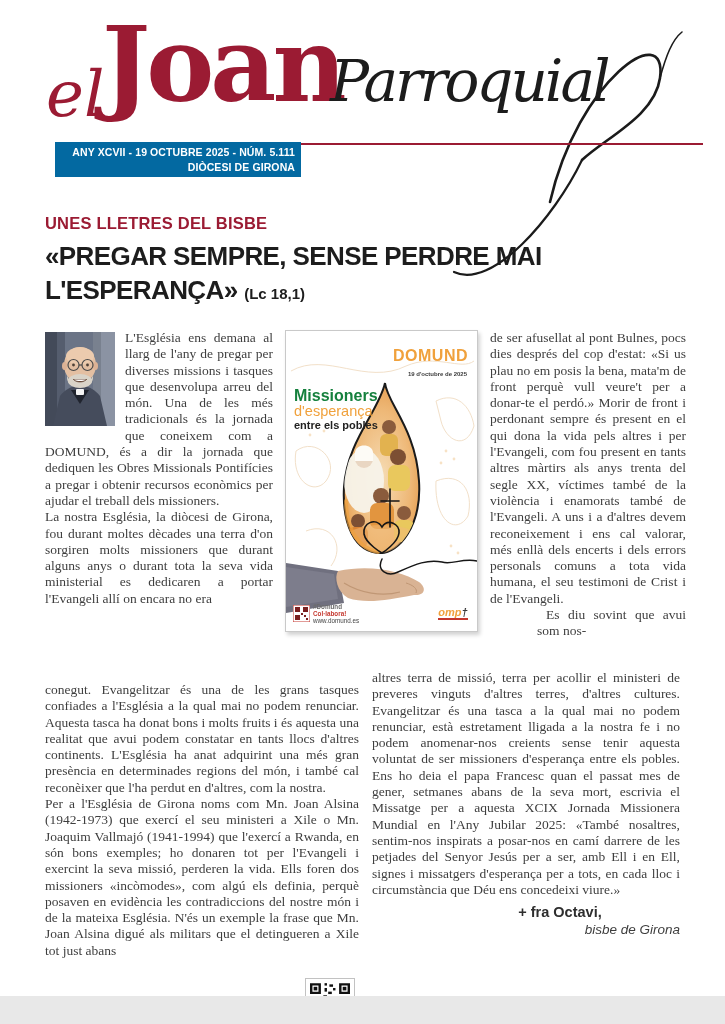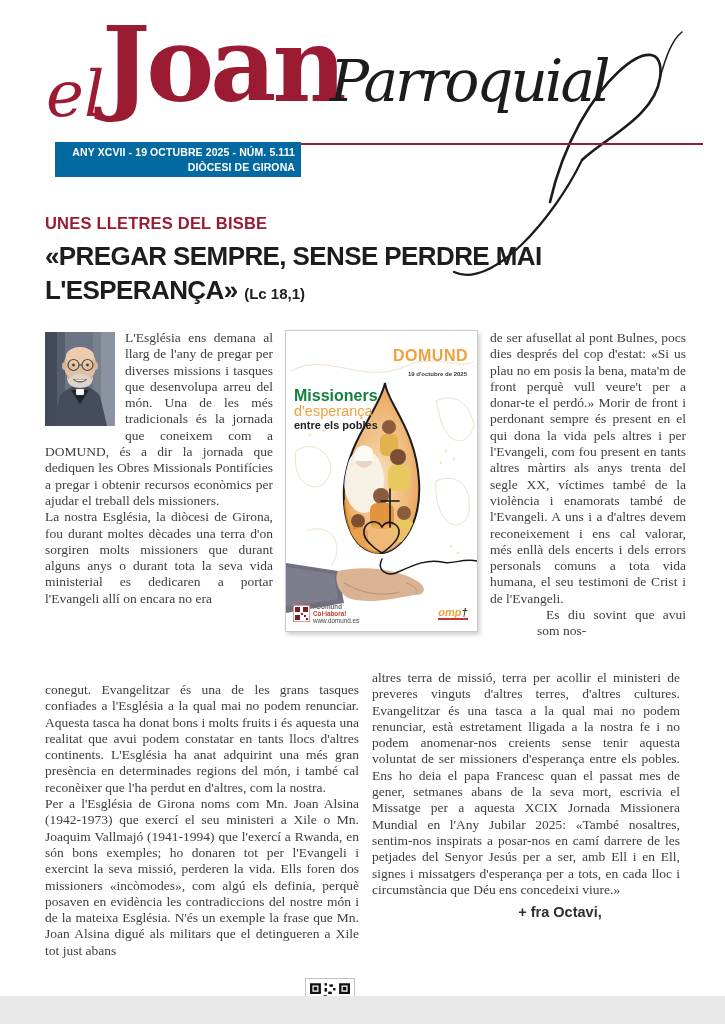--- a/index.html
+++ b/index.html
@@ -231,20 +231,21 @@
     <p>conegut. Evangelitzar és una de les grans tasques confiades a l'Església a la qual mai no podem renunciar. Aquesta tasca ha donat bons i molts fruits i és aquesta una realitat que avui podem constatar en tants llocs d'altres continents. L'Església ha anat adquirint una més gran presència en determinades regions del món, i també cal reconèixer que l'ha perdut en d'altres, com la nostra.</p>
     <p>Per a l'Església de Girona noms com Mn. Joan Alsina (1942-1973) que exercí el seu ministeri a Xile o Mn. Joaquim Vallmajó (1941-1994) que l'exercí a Rwanda, en són bons exemples; ho donaren tot per l'Evangeli i exercint la seva missió, perderen la vida. Ells foren dos missioners «incòmodes», com algú els definia, perquè posaven en evidència les contradiccions del nostre món i de la mateixa Església. N'és un exemple la frase que Mn. Joan Alsina digué als militars que el detingueren a Xile tot just abans</p>
   </div>
 
   <div class="body-col col-d">
     <p>altres terra de missió, terra per acollir el ministeri de preveres vinguts d'altres terres, d'altres cultures. Evangelitzar és una tasca a la qual mai no podem renunciar, està estretament lligada a la nostra fe i no podem anomenar-nos creients sense tenir aquesta voluntat de ser missioners d'esperança entre els pobles. Ens ho deia el papa Francesc quan el passat mes de gener, setmanes abans de la seva mort, escrivia el Missatge per a aquesta XCIX Jornada Missionera Mundial en l'Any Jubilar 2025: «També nosaltres, sentim-nos inspirats a posar-nos en camí darrere de les petjades del Senyor Jesús per a ser, amb Ell i en Ell, signes i missatgers d'esperança per a tots, en cada lloc i circumstància que Déu ens concedeixi viure.»</p>
   </div>
 
   <div class="signature">
     <div class="sig-name">+ fra Octavi,</div>
+    <div class="sig-role">bisbe de Girona</div>
   </div>
 
   <div class="qrbox">
     <svg width="40" height="50" viewBox="0 0 33 41">
       <rect width="33" height="41" fill="#ffffff"></rect>
       <g fill="#111111">
         <path d="M0 0 h9 v9 h-9 Z M2 2 v5 h5 v-5 Z"></path>
           <rect x="3" y="3" width="3" height="3"></rect>
         <path d="M24 0 h9 v9 h-9 Z M26 2 v5 h5 v-5 Z"></path>
           <rect x="27" y="3" width="3" height="3"></rect>

